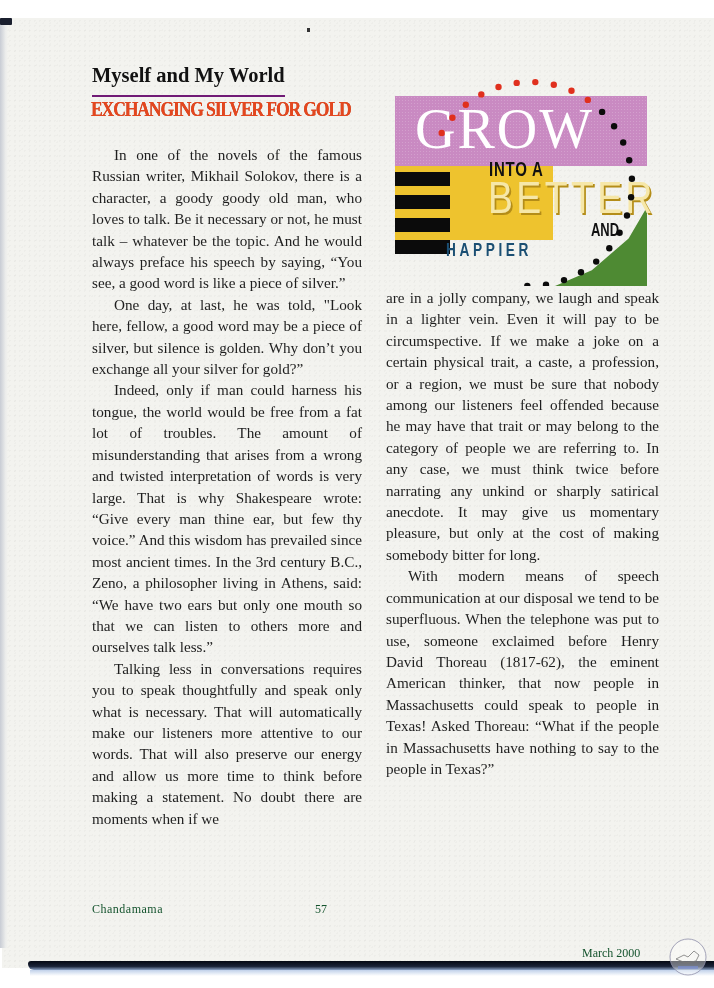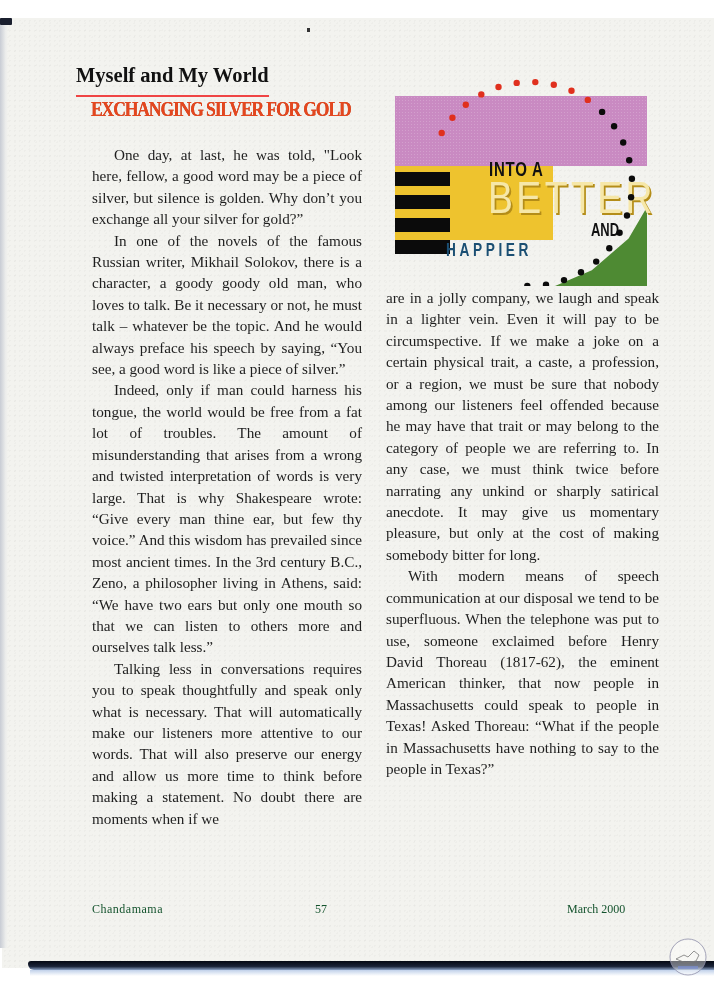--- a/index.html
+++ b/index.html
@@ -33,23 +33,23 @@
   }
   .bottom-glow {
     position: absolute; left: 30px; top: 970px; width: 684px; height: 6px;
     background: linear-gradient(to bottom, #a6bde0, #ffffff);
     opacity: 0.7;
   }
   .speck {
     position: absolute; left: 307px; top: 28px; width: 3px; height: 4px; background: #333;
   }
   .section-title {
-    position: absolute; left: 76px; top: 63px;
+    position: absolute; left: 92px; top: 63px;
     font-size: 20.5px; font-weight: bold; color: #111;
-    border-bottom: 2px solid #ef4444; padding-bottom: 8px; line-height: 24px;
+    border-bottom: 2px solid #701a75; padding-bottom: 8px; line-height: 24px;
     white-space: nowrap;
   }
   .article-title {
     position: absolute; left: 91px; top: 98px;
     font-size: 20px; font-weight: bold; color: #e4471f;
     letter-spacing: -1.3px; transform: scaleX(0.88); transform-origin: left center;
     white-space: nowrap; text-shadow: 0 0 0.4px #b83310;
   }
   .col {
     position: absolute; font-size: 15.2px; line-height: 21.4px; text-align: justify;
@@ -81,51 +81,52 @@
   .g-happier { position: absolute; left: 56px; top: 177px; font-size: 19px; font-weight: bold;
     color: #1b4f73; font-family: "Liberation Sans", sans-serif; letter-spacing: 5px;
     transform: scaleX(0.72); transform-origin: left; }
   .g-person { position: absolute; left: 3px; top: 190px; font-size: 34px; font-weight: bold;
     color: #2557b6; font-family: "Liberation Serif", serif; letter-spacing: 1px; line-height: 36px; }
   .g-dots { position: absolute; left: 0; top: 0; width: 276px; height: 224px; }
 
   .footer-item { position: absolute; top: 902px; font-size: 12px; color: #14532d; }
   .footer-left { left: 92px; letter-spacing: 0.5px; }
   .footer-center { left: 315px; font-family: Liberation Serif, serif; }
-  .footer-right { left: 567px; }
+  .footer-right { left: 582px; margin-top: 44px; }
   .stamp { position: absolute; left: 668px; top: 937px; width: 40px; height: 40px; }
 </style>
 </head>
 <body>
 
 <div class="page"></div>
 <div class="left-edge"></div>
 <div class="left-edge-cap"></div>
 <div class="bottom-shadow"></div>
 <div class="bottom-glow"></div>
 <div class="speck"></div>
 
 <div class="section-title">Myself and My World</div>
 <div class="article-title">EXCHANGING SILVER FOR GOLD</div>
 
 <div class="col col-left">
+  <p>In one of the novels of the famous Russian writer, Mikhail Solokov, there is a character, a goody goody old man, who loves to talk. Be it necessary or not, he must talk – whatever be the topic. And he would always preface his speech by saying, “You see, a good word is like a piece of silver.”</p>
   <p>One day, at last, he was told, "Look here, fellow, a good word may be a piece of silver, but silence is golden. Why don’t you exchange all your silver for gold?”</p>
-  <p>In one of the novels of the famous Russian writer, Mikhail Solokov, there is a character, a goody goody old man, who loves to talk. Be it necessary or not, he must talk – whatever be the topic. And he would always preface his speech by saying, “You see, a good word is like a piece of silver.”</p>
   <p>Indeed, only if man could harness his tongue, the world would be free from a fat lot of troubles. The amount of misunderstanding that arises from a wrong and twisted interpretation of words is very large. That is why Shakespeare wrote: “Give every man thine ear, but few thy voice.” And this wisdom has prevailed since most ancient times. In the 3rd century B.C., Zeno, a philosopher living in Athens, said: “We have two ears but only one mouth so that we can listen to others more and ourselves talk less.”</p>
   <p>Talking less in conversations requires you to speak thoughtfully and speak only what is necessary. That will automatically make our listeners more attentive to our words. That will also preserve our energy and allow us more time to think before making a statement. No doubt there are moments when if we</p>
 </div>
 
 <div class="graphic">
   <div class="g-pink"></div>
   <div class="g-yellow"></div>
   <div class="g-green"></div>
   <div class="g-bar" style="top:110px"></div>
   <div class="g-bar" style="top:133px"></div>
   <div class="g-bar" style="top:156px"></div>
   <div class="g-bar" style="top:178px"></div>
+  <div class="g-grow">GROW</div>
   <div class="g-into">INTO A</div>
   <div class="g-better">BETTER</div>
   <div class="g-and">AND</div>
   <div class="g-happier">HAPPIER</div>
   <svg class="g-dots" id="dots">
       <circle cx="51.7" cy="71.0" r="3.2" fill="#e0301e"></circle>
       <circle cx="62.4" cy="55.8" r="3.2" fill="#e0301e"></circle>
       <circle cx="75.8" cy="42.7" r="3.2" fill="#e0301e"></circle>
       <circle cx="91.3" cy="32.4" r="3.2" fill="#e0301e"></circle>
       <circle cx="108.5" cy="25.0" r="3.2" fill="#e0301e"></circle>

